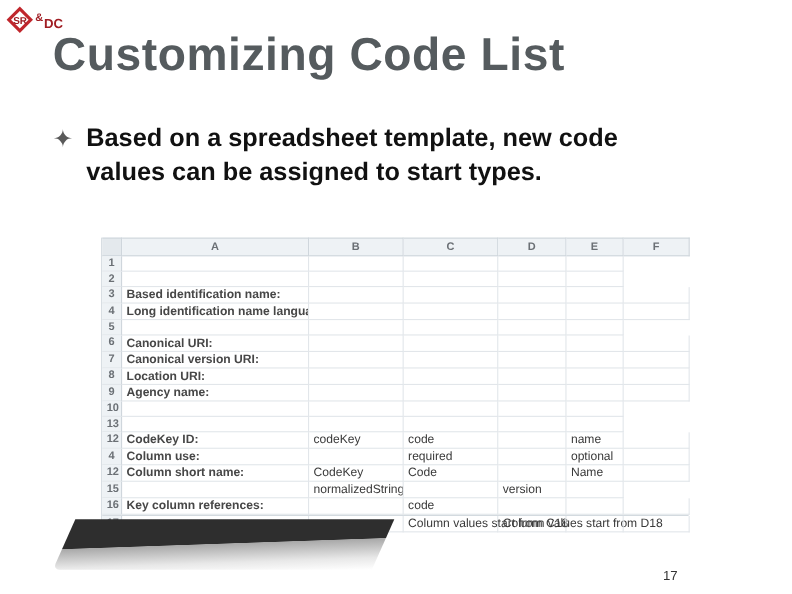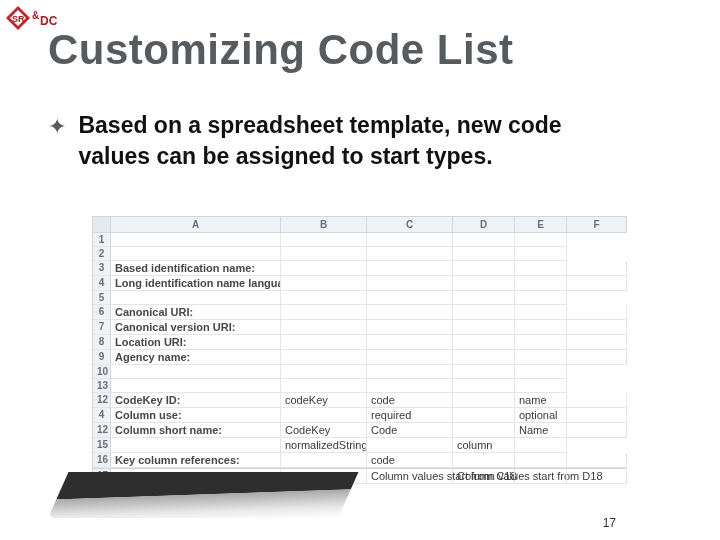--- a/index.html
+++ b/index.html
@@ -202,21 +202,21 @@
         <div>Code</div>
         <div></div>
         <div>Name</div>
         <div></div>
       </div>
     <div class="row">
         <div class="rn">15</div>
         <div></div>
         <div>normalizedString</div>
         <div></div>
-        <div>column</div>
+        <div>version</div>
         <div></div>
       </div>
     <div class="row">
         <div class="rn">16</div>
         <div class="labelcell">Key column references:</div>
         <div></div>
         <div>code</div>
         <div></div>
         <div></div>
         <div></div>

